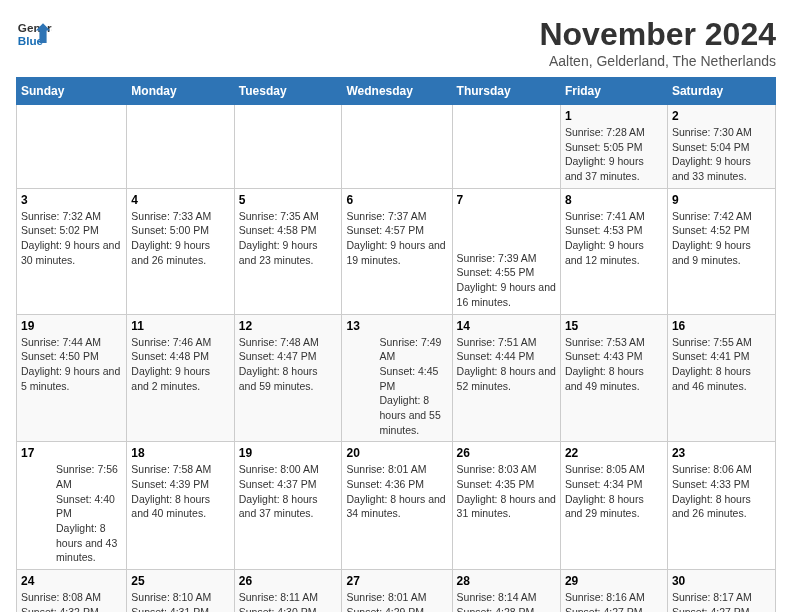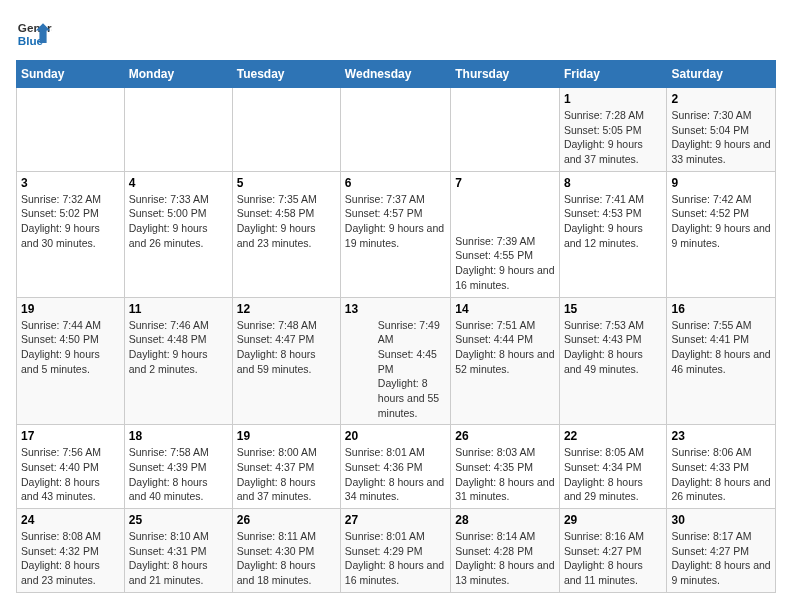--- a/index.html
+++ b/index.html
@@ -81,20 +81,24 @@
 
 <div class="header">
   <div class="logo">
     <svg class="logo-icon" viewBox="0 0 40 40" xmlns="http://www.w3.org/2000/svg">
       <text x="2" y="18" font-size="13" font-weight="bold" fill="#333">General</text>
       <text x="2" y="32" font-size="13" font-weight="bold" fill="#1a6eb5">Blue</text>
       <polygon points="30,8 38,16 34,16 34,30 26,30 26,16 22,16" fill="#2e74b5"></polygon>
     </svg>
 
   </div>
+  <div class="title-block">
+    <div class="month-title">November 2024</div>
+    <div class="subtitle">Aalten, Gelderland, The Netherlands</div>
+  </div>
 </div>
 
 <table>
   <thead>
     <tr>
     <th>Sunday</th>
         <th>Monday</th>
         <th>Tuesday</th>
         <th>Wednesday</th>
         <th>Thursday</th>
@@ -206,21 +210,21 @@
         <td>
           <span class="day-num">16</span>
           <div class="day-info" style="white-space: pre-line;">Sunrise: 7:55 AM
 Sunset: 4:41 PM
 Daylight: 8 hours and 46 minutes.</div>
         </td>
       </tr>
       <tr>
         <td>
           <span class="day-num">17</span>
-          <div class="day-info" style="white-space: pre-line;">Sunrise: 7:56 AM
+          <div class="day-info" style="white-space: pre-line; margin-left: 35px;">Sunrise: 7:56 AM
 Sunset: 4:40 PM
 Daylight: 8 hours and 43 minutes.</div>
         </td>
         <td>
           <span class="day-num">18</span>
           <div class="day-info" style="white-space: pre-line;">Sunrise: 7:58 AM
 Sunset: 4:39 PM
 Daylight: 8 hours and 40 minutes.</div>
         </td>
         <td>

